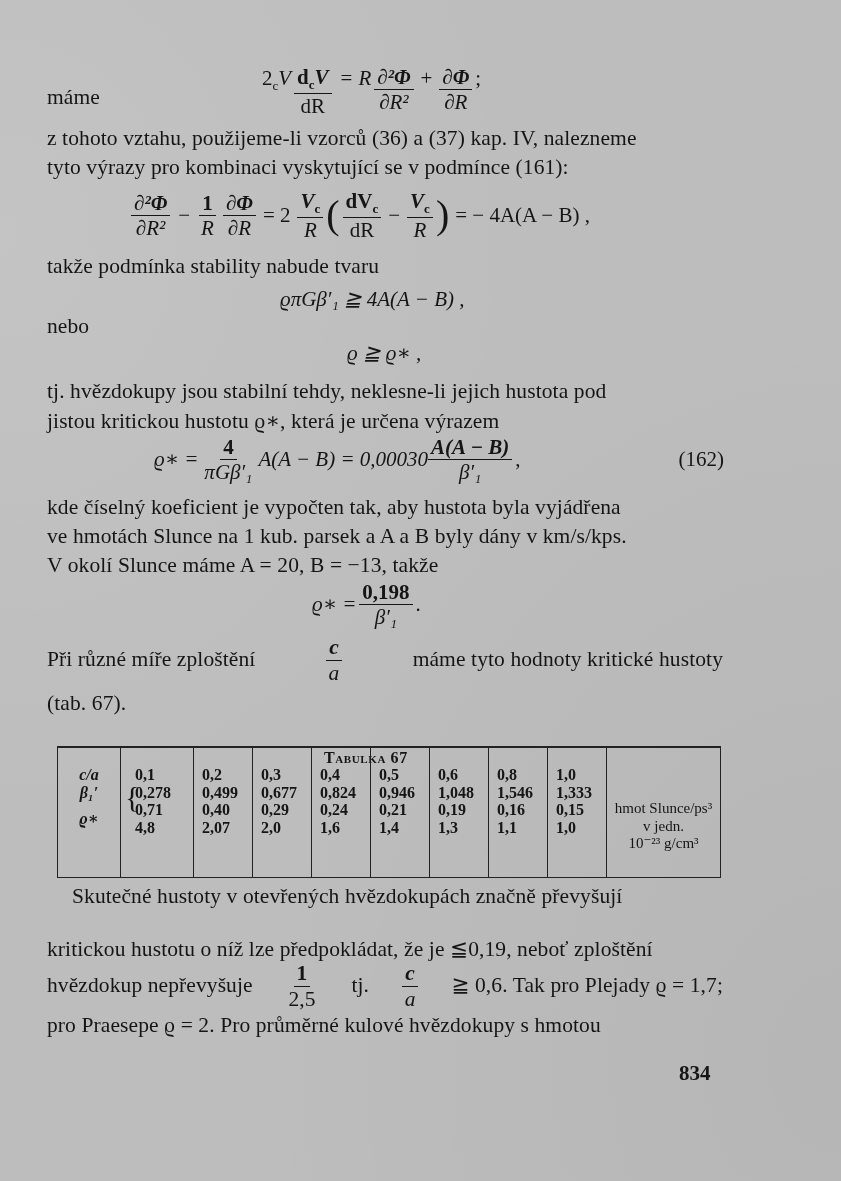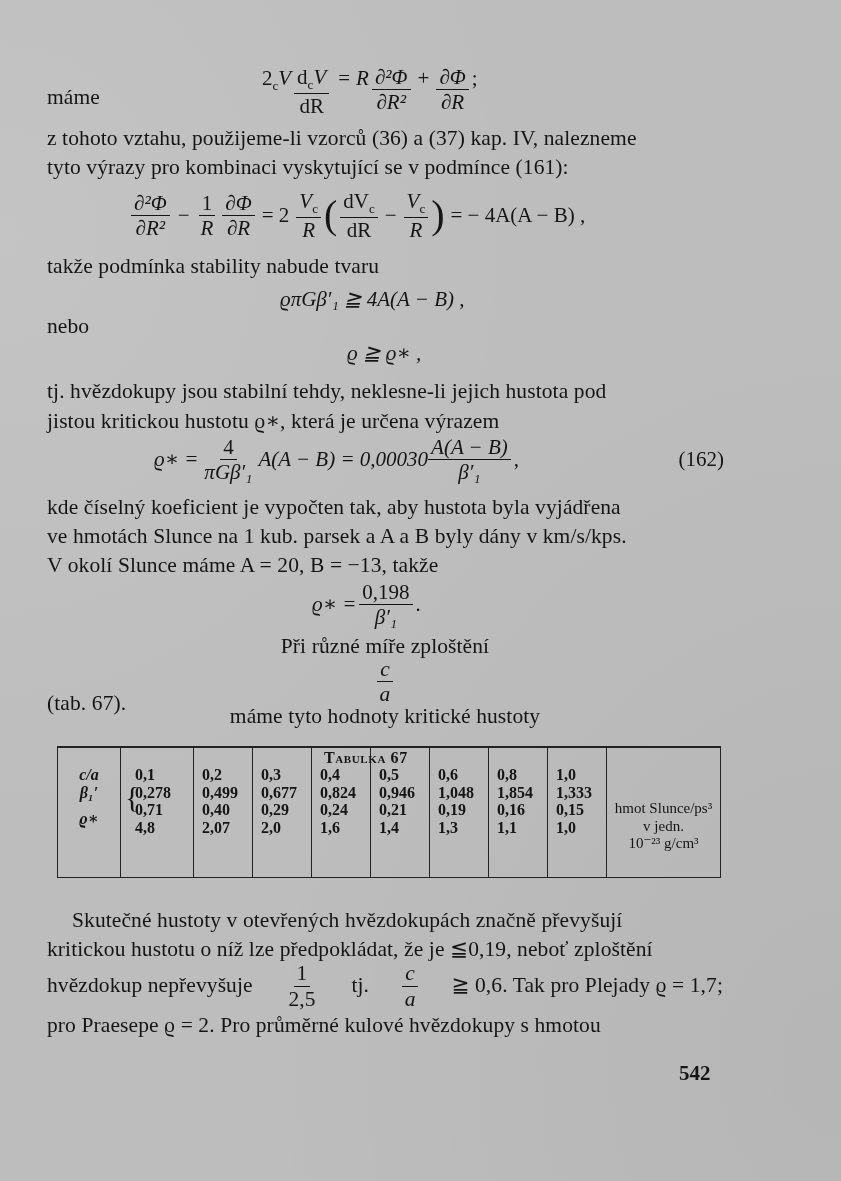--- a/index.html
+++ b/index.html
@@ -11,21 +11,21 @@
       radial-gradient(ellipse at 100% 90%, rgba(0,0,0,0.04), rgba(0,0,0,0) 50%);
     color: #151515;
     font-family: "Liberation Serif", "DejaVu Serif", serif;
     position: relative;
   }
   .page { position: absolute; left: 0; top: 0; width: 841px; height: 934px; }
   .abs { position: absolute; white-space: nowrap; }
   .txt { font-size: 21.5px; line-height: 1; letter-spacing: 0.1px; }
   .i { font-style: italic; }
   .frac { display: inline-flex; flex-direction: column; align-items: center; vertical-align: middle; margin: 0 3px; }
-  .frac > .num { padding: 0 3px 1px; border-bottom: 1.3px solid #151515; line-height: 1.05; }
+  .frac > .num { padding: 0 3px 1px; border-bottom: 1.3px solid #151515; line-height: 1.05; font-weight: bold; }
   .frac > .den { padding: 1px 3px 0; line-height: 1.05; }
   .eq { font-size: 21px; }
   sup, sub { font-size: 0.62em; }
   .paren { font-size: 40px; font-weight: 300; vertical-align: middle; line-height: 1; }
   .justify { display: flex; justify-content: space-between; width: 680px; }
 
   
   .tbl-title { font-variant: small-caps; font-weight: bold; font-size: 16px; letter-spacing: 0.6px; margin-top: 33px; }
   table.t67 {
     position: absolute; left: 57px; top: 746px; width: 664px; height: 132px;
@@ -132,21 +132,21 @@
 
   <div class="abs eq" style="left:312px; top:581px; display:flex; align-items:center;">
     <span class="i">ϱ∗ =</span>
     <span class="frac">
         <span class="num">0,198</span>
         <span class="den i">β′₁</span>
       </span>
     <span>.</span>
   </div>
 
-  <div class="abs txt" style="left:47px; top:636px; width:676px; display:flex; align-items:center; justify-content:space-between;flex-direction:column;">
+  <div class="abs txt" style="left:47px; top:636px; width:676px; display:flex; align-items:center; justify-content:space-between;">
     <span>Při různé míře zploštění</span>
     <span class="frac i">
         <span class="num">c</span>
         <span class="den">a</span>
       </span>
     <span>máme tyto hodnoty kritické hustoty</span>
   </div>
   <div class="abs txt" style="left:47px; top:693px;">(tab. 67).</div>
 
   <div class="abs tbl-title" style="left:324px; top:716px;">Tabulka 67</div>
@@ -191,52 +191,52 @@
         <span class="cell-line">1,4</span>
       </td>
       <td style="width:50px;">
         <span class="cell-line">0,6</span>
         <span class="cell-line">1,048</span>
         <span class="cell-line">0,19</span>
         <span class="cell-line">1,3</span>
       </td>
       <td style="width:50px;">
         <span class="cell-line">0,8</span>
-        <span class="cell-line">1,854</span>
+        <span class="cell-line">1,546</span>
         <span class="cell-line">0,16</span>
         <span class="cell-line">1,1</span>
       </td>
       <td style="width:50px;">
         <span class="cell-line">1,0</span>
         <span class="cell-line">1,333</span>
         <span class="cell-line">0,15</span>
         <span class="cell-line">1,0</span>
       </td>
       <td class="unit">
         <span class="cell-line">hmot Slunce/ps³</span>
         <span class="cell-line">v jedn.</span>
         <span class="cell-line">10⁻²³ g/cm³</span>
       </td>
     </tr>
   </tbody>
     </table>
 
-  <div class="abs txt" style="left:72px; top:910px; width:651px; display:flex; justify-content:space-between;">
+  <div class="abs txt" style="left:72px; top:886px; width:651px; display:flex; justify-content:space-between;">
       <span>Skutečné hustoty v otevřených hvězdokupách značně převyšují</span>
     </div>
   <div class="abs txt" style="left:47px; top:939px;">kritickou hustotu o níž lze předpokládat, že je ≦0,19, neboť zploštění</div>
   <div class="abs txt" style="left:47px; top:962px; width:676px; display:flex; align-items:center; justify-content:space-between;">
     <span>hvězdokup nepřevyšuje</span>
     <span class="frac">
         <span class="num">1</span>
         <span class="den">2,5</span>
       </span>
     <span>tj.</span>
     <span class="frac i">
         <span class="num">c</span>
         <span class="den">a</span>
       </span>
     <span>≧ 0,6. Tak pro Plejady ϱ = 1,7;</span>
   </div>
   <div class="abs txt" style="left:47px; top:1015px;">pro Praesepe ϱ = 2. Pro průměrné kulové hvězdokupy s hmotou</div>
 
-  <div class="abs pagenum" style="left:679px; top:1061px;">542</div>
+  <div class="abs pagenum" style="left:679px; top:1061px;">834</div>
 </div>
 
 </body></html>

